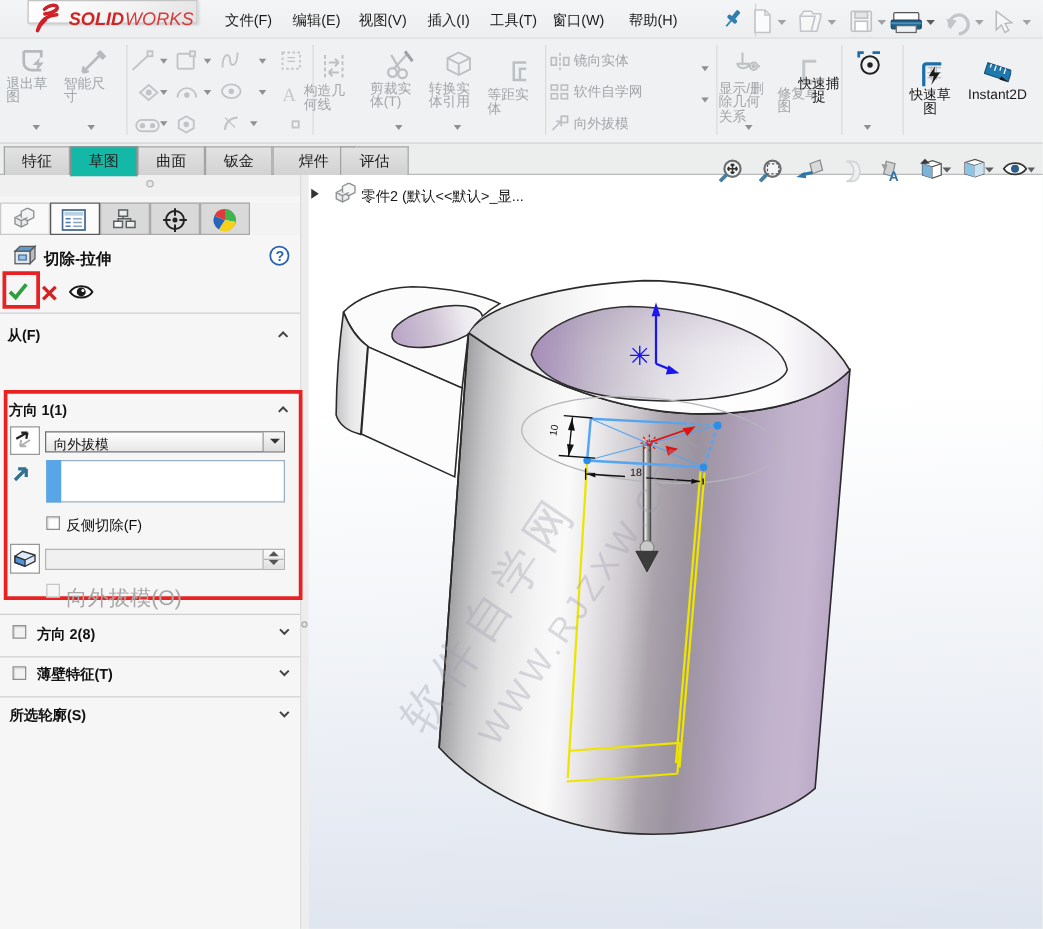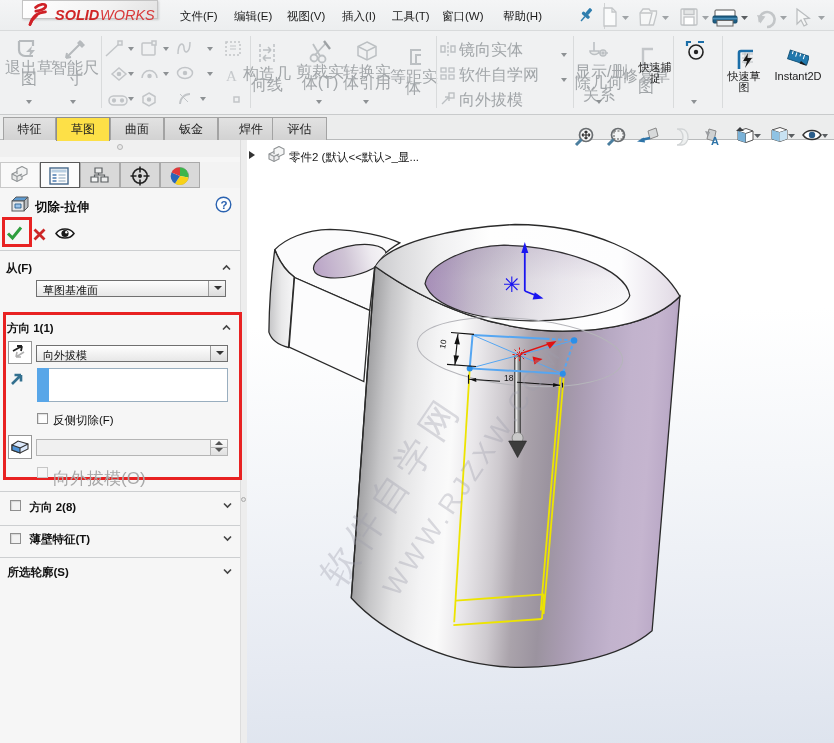--- a/index.html
+++ b/index.html
@@ -1,20 +1,20 @@
 <!DOCTYPE html>
 <html><head><meta charset="utf-8">
 <style>
 *{margin:0;padding:0;box-sizing:border-box}
 html,body{width:834px;height:743px;overflow:hidden;font-family:"Liberation Sans",sans-serif}
 #root{position:absolute;top:0;left:0;width:834px;height:743px;background:#f0f1f2}
 .a{position:absolute}
 .t{position:absolute;white-space:nowrap}
 .menu{font-size:11.5px;color:#1b1b1b}
-.rbt{position:absolute;text-align:center;font-size:16px;line-height:11.3px;color:#a2a6a9;white-space:nowrap}
+.rbt{position:absolute;text-align:left;font-size:11px;line-height:11.3px;color:#a2a6a9;white-space:nowrap}
 .rbtb{position:absolute;text-align:center;font-size:11px;line-height:11.3px;color:#1a1a1a;white-space:nowrap}
 .sep{position:absolute;width:1px;background:#d9dbdc}
 .dar{position:absolute;width:0;height:0;border-left:3.5px solid transparent;border-right:3.5px solid transparent;border-top:4px solid #8d9194}
 .tab{position:absolute;top:117px;height:23px;font-size:12px;color:#222;text-align:center;line-height:23px;background:linear-gradient(#e2e2e2,#d2d2d2);border:1px solid #a3a3a3;border-bottom:none}
 .ptab{position:absolute;top:162px;height:26px;background:#d9d9d9;border:1px solid #aaa}
 .sect{font-size:11.5px;font-weight:bold;color:#111}
 .chev{position:absolute;width:9px;height:9px}
 .combo{position:absolute;border:1px solid #707070;background:linear-gradient(#fefefe,#e7e7e7);font-size:11px;color:#111}
 .cbx{position:absolute;width:11px;height:11px;background:#fdfdfd;border:1px solid #8f8f8f;box-shadow:inset 1px 1px 1px rgba(0,0,0,0.12)}
 .hline{position:absolute;height:1px;background:#cdcfd1}
@@ -247,21 +247,21 @@
         <g stroke="#fff" stroke-width="1">
           <path d="M4 4 v3 M8 4 v4.5 M12 4 v3 M16 4 v4.5"></path>
         </g>
       </g>
       <path d="M14 12 l6 5 -7.5 -2.5 z" fill="#1a1a1a"></path>
     </svg>
 <div class="rbtb" style="left:771px;top:71px;width:54px">Instant2D</div>
 
 <div class="a" style="left:0;top:115px;width:834px;height:25px;background:#eceded;border-bottom:1px solid #b9bbbc"></div>
 <div class="tab" style="left:3px;width:53px">特征</div>
-<div class="tab" style="left:56px;width:54px;background:#fde047;border-color:#8e8e8e;height:24px;z-index:2">草图</div>
+<div class="tab" style="left:56px;width:54px;background:#14b8a6;border-color:#8e8e8e;height:24px;z-index:2">草图</div>
 <div class="tab" style="left:110px;width:54px">曲面</div>
 <div class="tab" style="left:164px;width:54px">钣金</div>
 <div class="tab" style="left:218px;width:66px">焊件</div>
 <div class="tab" style="left:272px;width:55px">评估</div>
 
 <div class="a" style="left:0;top:140px;width:247px;height:603px;background:#f6f6f6"></div>
 <div class="a" style="left:0;top:140px;width:247px;height:17px;background:#f0f0f0"></div>
 <div class="a" style="left:117px;top:144px;width:6px;height:6px;border-radius:50%;background:#e8e8e8;border:1px solid #b5b5b5"></div>
 <div class="a" style="left:240px;top:140px;width:7px;height:603px;background:#ededed;border-left:1px solid #dcdcdc"></div>
 <div class="a" style="left:240.5px;top:497px;width:5px;height:5px;border-radius:50%;background:#e6e6e6;border:1px solid #aaa"></div>
@@ -333,26 +333,20 @@
       <path d="M1 7.5 C5 1.5 15 1.5 19 7.5 C15 13.5 5 13.5 1 7.5 Z" fill="#fff" stroke="#1a1a1a" stroke-width="1.5"></path>
       <circle cx="10" cy="7.5" r="3.6" fill="#1a1a1a"></circle>
       <circle cx="11.3" cy="6.3" r="1.2" fill="#fff"></circle>
     </svg>
 <div class="hline" style="left:0;top:250px;width:240px"></div>
 
 <div class="t sect" style="left:6px;top:261px">从(F)</div>
 <svg class="chev" style="left:222px;top:262.5px" viewBox="0 0 9 9">
       <path d="M1 6.5 L4.5 3 L8 6.5" fill="none" stroke="#444" stroke-width="1.6"></path>
     </svg>
-<div class="combo" style="left:36px;top:279.5px;width:190px;height:17px">
-      <span style="position:absolute;left:6px;top:2px">草图基准面</span>
-      <span style="position:absolute;right:0;top:0;width:17px;height:15px;border-left:1px solid #9a9a9a;background:linear-gradient(#f8f8f8,#dcdcdc)">
-        <span style="position:absolute;left:4.5px;top:5.5px;width:0;height:0;border-left:4px solid transparent;border-right:4px solid transparent;border-top:4.5px solid #333"></span>
-      </span>
-    </div>
 
 <div class="a" style="left:2.5px;top:312px;width:239px;height:168px;border:3px solid #e82222"></div>
 <div class="t sect" style="left:7px;top:320.5px">方向 1(1)</div>
 <svg class="chev" style="left:222px;top:322.5px" viewBox="0 0 9 9">
       <path d="M1 6.5 L4.5 3 L8 6.5" fill="none" stroke="#444" stroke-width="1.6"></path>
     </svg>
 <div class="a" style="left:7.5px;top:340.5px;width:24px;height:23px;background:#fff;border:1px solid #989898"></div>
 <svg class="a" style="left:10px;top:343px" width="19" height="18" viewBox="0 0 19 18">
       <path d="M3 8 L12 3 M12 3 h-5 M12 3 l-1 5" stroke="#222" stroke-width="1.8" fill="none"></path>
       <path d="M14 9 L6 14 M6 14 h5 M6 14 l1 -5" stroke="#b0b0b0" stroke-width="1.6" fill="none"></path>

